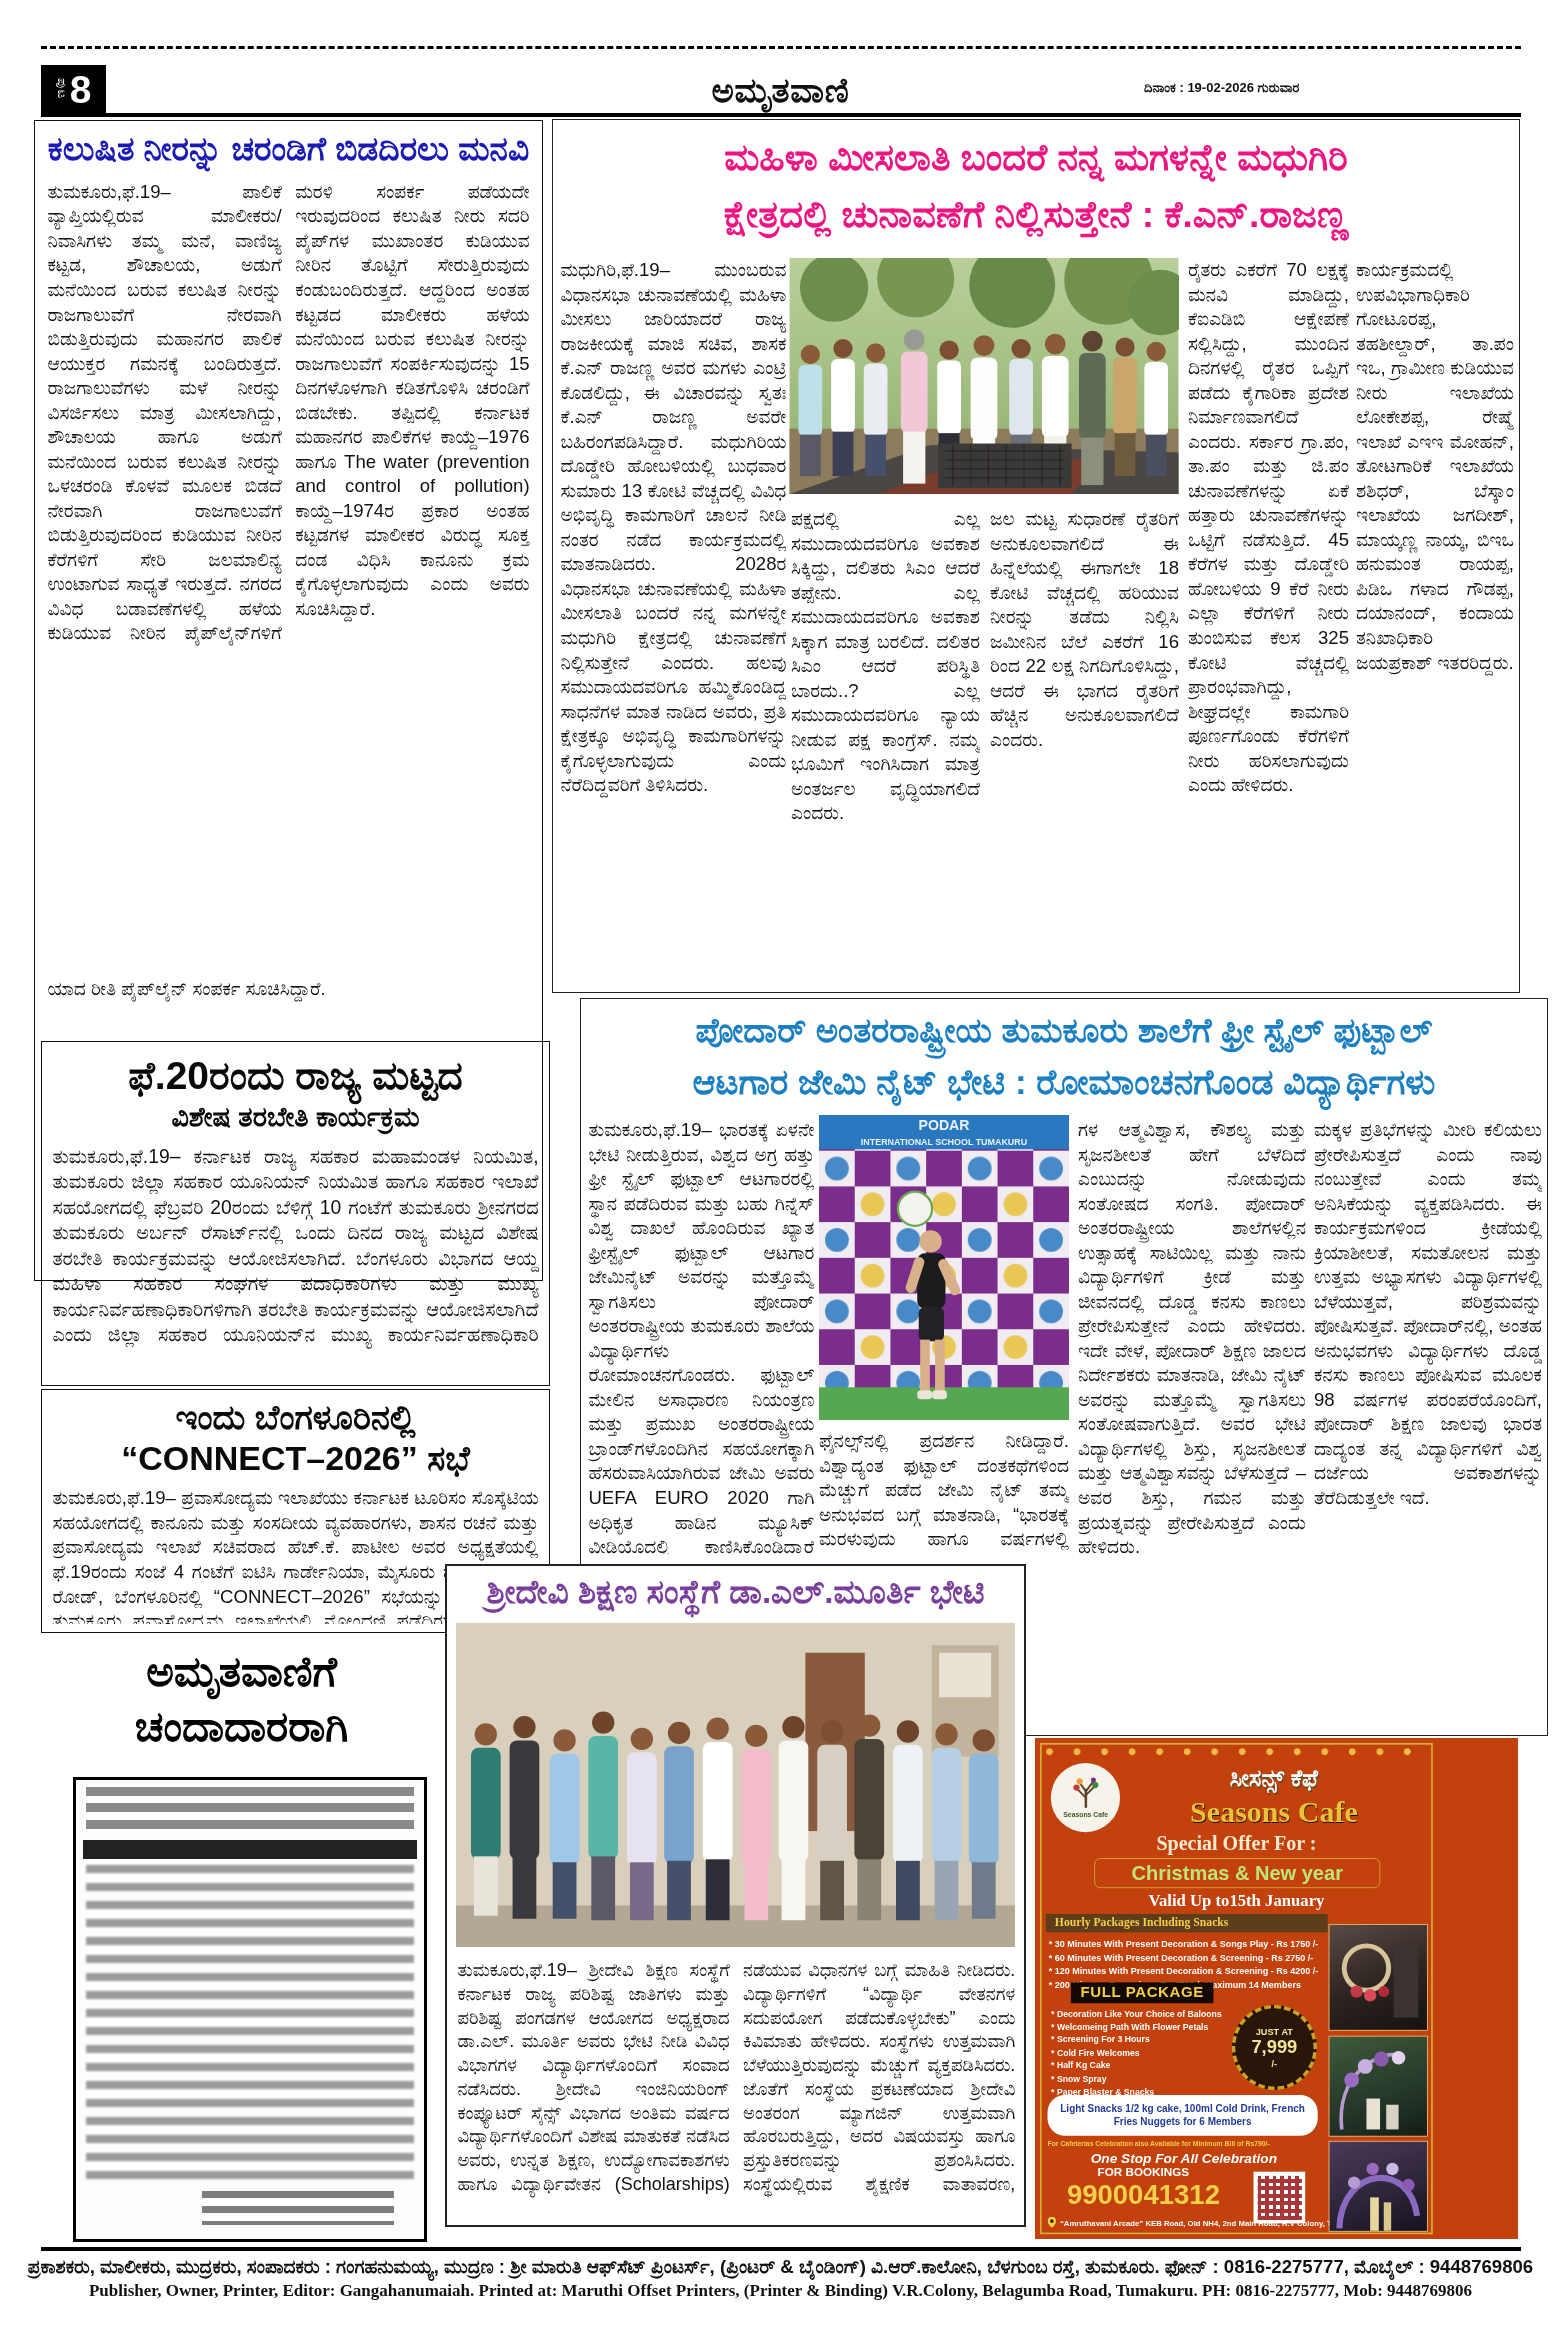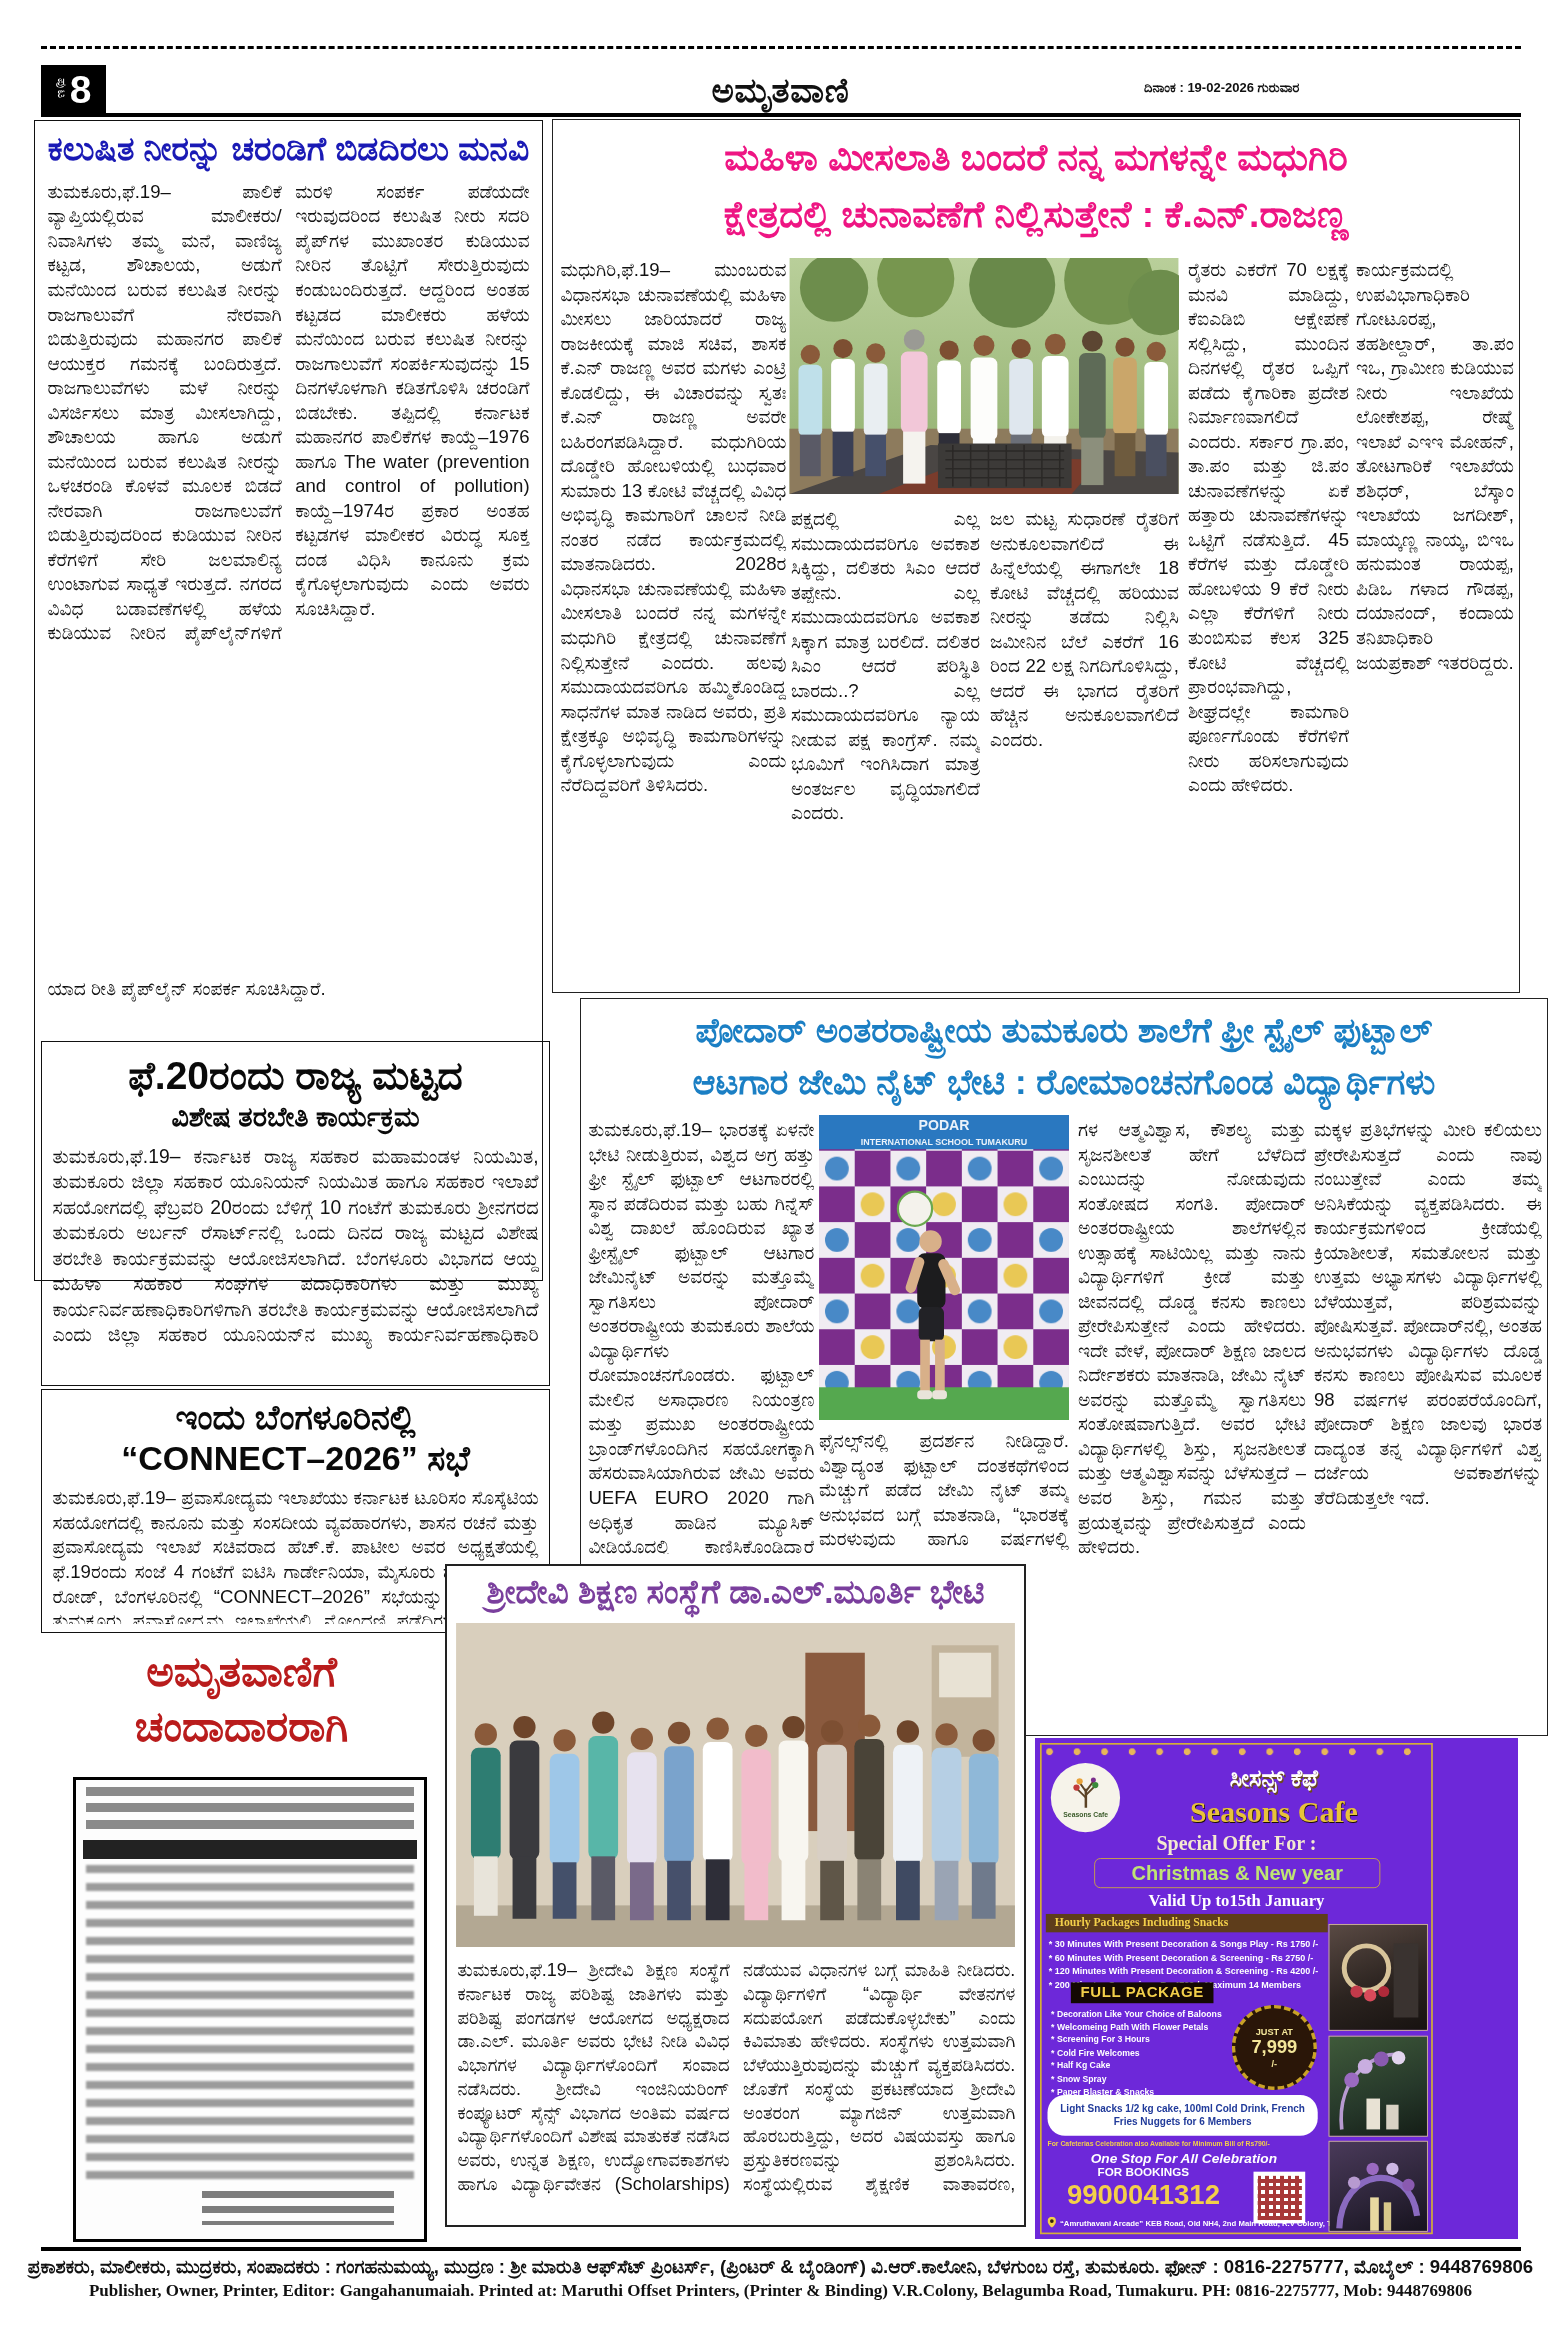--- a/index.html
+++ b/index.html
@@ -19,32 +19,32 @@
   
   .hl-blue{color:#1a1ab5;font-weight:bold;text-align:center;}
   .hl-black{color:#0a0a0a;font-weight:bold;text-align:center;}
   .hl-pink{color:#ee1583;font-weight:bold;text-align:center;}
   .hl-skyblue{color:#1b7fc4;font-weight:bold;text-align:center;}
   .hl-purple{color:#7a3f9d;font-weight:bold;text-align:center;}
   .body25{font-size:18.6px;}
   .body24{font-size:18px;}
   .cols2{column-count:2;column-gap:13.4px;}
   
-  .subscribe{color:#b91c1c;font-weight:bold;text-align:center;font-size:42px;line-height:1.3;}
+  .subscribe{color:#000000;font-weight:bold;text-align:center;font-size:42px;line-height:1.3;}
   
   .notice{border:3px solid #000;background:#fdfdfd;overflow:hidden;}
   .notice-head{height:48px;margin:7.4px 10.4px 4.5px 10.4px;background:
      repeating-linear-gradient(to bottom,#8a8a8a 0 9px,transparent 9px 16.4px);filter:blur(0.7px);}
   .notice-bar{height:19.3px;margin:3px 7.4px;background:#222;filter:blur(0.7px);}
   .notice-lines{margin:6px 10.4px;height:320px;background:
      repeating-linear-gradient(to bottom,#9b9b9b 0 8.2px,transparent 8.2px 18px);filter:blur(1px);}
   .notice-sign{height:34px;margin:4.5px 30px 7.4px 126px;background:
      repeating-linear-gradient(to bottom,#7d7d7d 0 7.4px,transparent 7.4px 15px);filter:blur(0.7px);}
   
-  .ad{background:#6d28d9;overflow:hidden;color:#fff;}
+  .ad{background:#c2410c;overflow:hidden;color:#fff;}
   .ad-frame{position:absolute;inset:6px;border:2.2px solid #d4af37;pointer-events:none;}
   .ad-lights{position:absolute;left:10.4px;right:10.4px;top:9px;height:15px;
      background:radial-gradient(circle 3.7px at 7.4px 7.4px,#f6c64a 0 3.7px,transparent 4.5px);
      background-size:33px 15px;background-repeat:repeat-x;opacity:.9;}
   .ad-logo{position:absolute;left:19.3px;top:30px;width:83px;height:83px;border-radius:50%;
      background:#f6f3ea;display:flex;flex-direction:column;align-items:center;justify-content:center;color:#3b5b2a;}
   .ad-kn{position:absolute;left:112px;top:33px;width:349px;text-align:center;font-size:28px;font-weight:bold;
      color:#fff;text-shadow:1.5px 1.5px 0 #6b4a1d;}
   .ad-en{position:absolute;left:112px;top:68px;width:349px;text-align:center;font-size:36px;font-weight:bold;
      font-family:"Liberation Serif",serif;color:#e8c23a;text-shadow:0.7px 1.5px 0 #1a0e04;}

